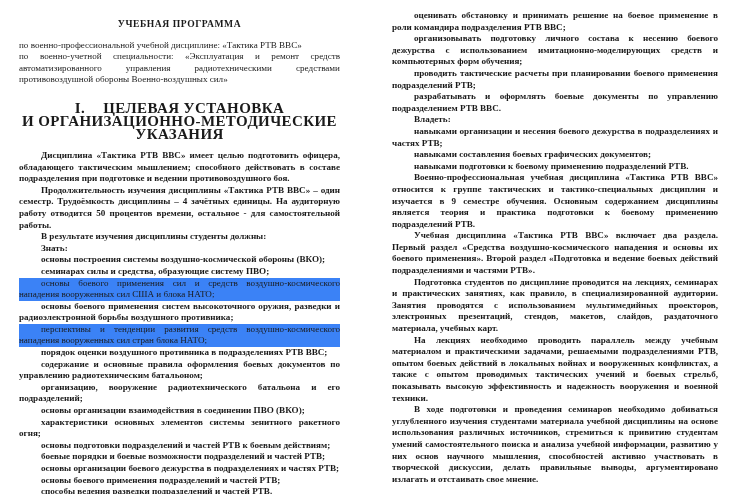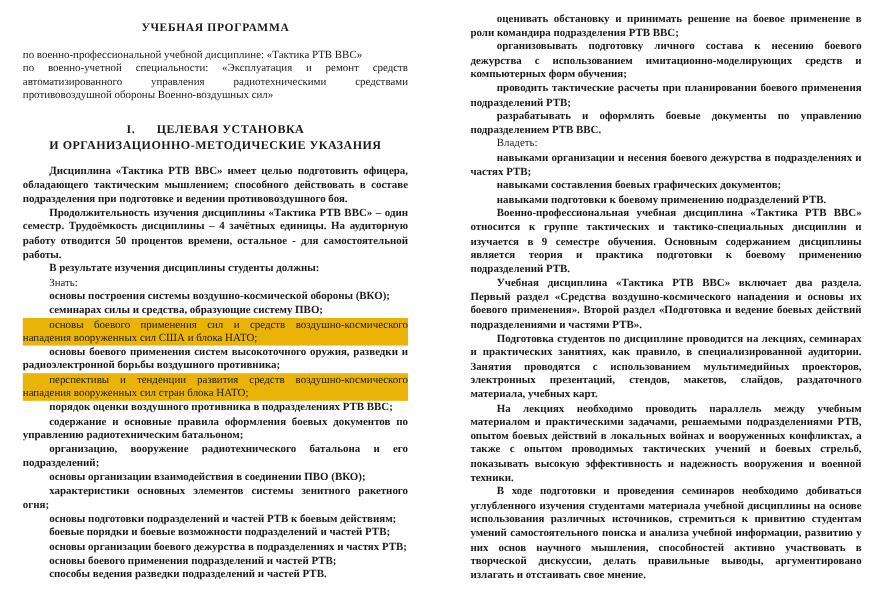--- a/index.html
+++ b/index.html
@@ -53,36 +53,36 @@
   p.ind {
     text-indent: 22px;
     font-weight: bold;
   }
   p.noind {
     text-indent: 0;
   }
   .section-head {
     text-align: center;
     font-weight: bold;
-    font-size: 10px;
+    font-size: 15px;
     letter-spacing: 0.4px;
     margin: 16px 0 0 0;
     line-height: 13px;
   }
   .section-head .numeral {
     display: inline-block;
     margin-right: 18px;
   }
   .bold-label {
-    font-weight: normal;
+    font-weight: bold;
     text-indent: 22px;
     display: block;
   }
   .hl-block {
-    background-color: #eab308;
+    background-color: #3b82f6;
     display: block;
     text-indent: 22px;
   }
   .gap-sm { height: 9px; }
 </style>
 </head>
 <body>
 
 <div class="page">
 

